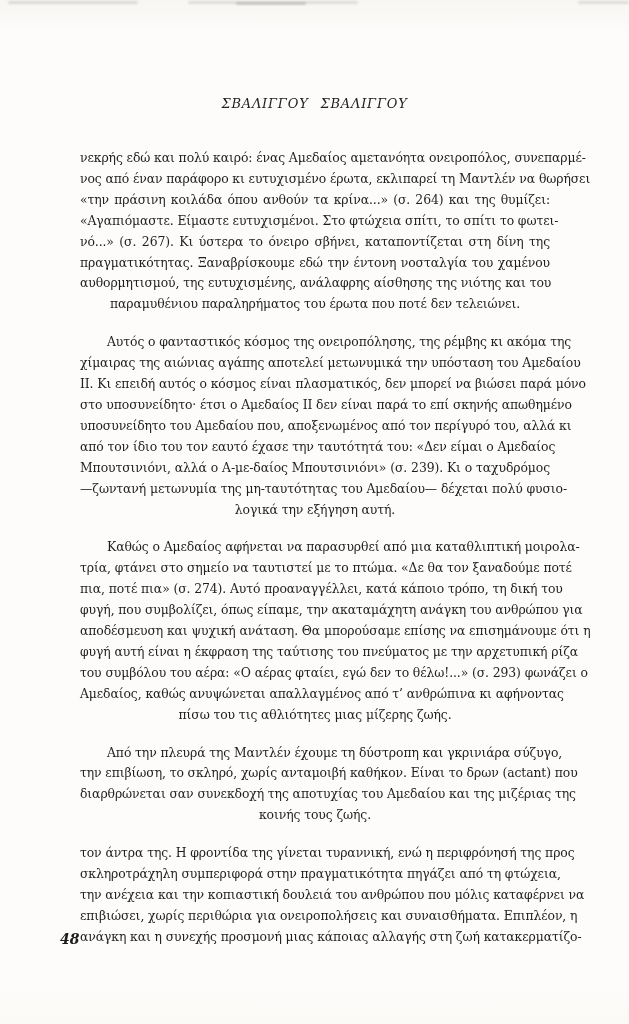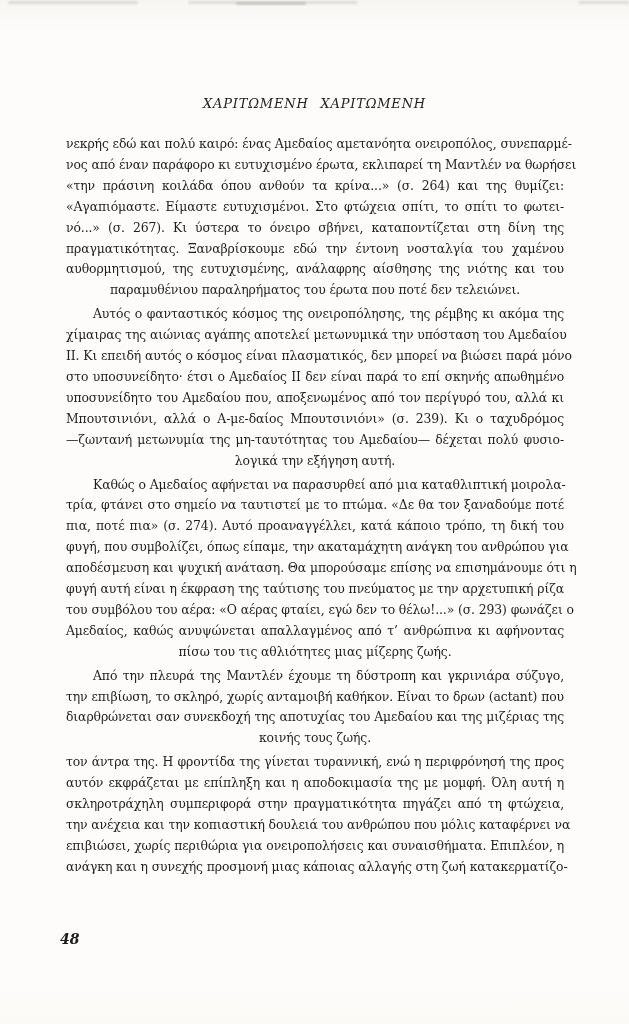--- a/index.html
+++ b/index.html
@@ -41,21 +41,21 @@
     word-spacing: 7px;
     color: #242220;
   }
 
   .body-text {
     position: absolute;
     top: 131px;
     left: 63px;
     width: 504px;
   }
-  .paragraph { margin: 3px; padding: 0; }
+  .paragraph { margin: 17px; padding: 0; }
   .line {
     font-size: 12.4px;
     line-height: 20.9px;
     letter-spacing: -0.1px;
     white-space: nowrap;
     text-align: center;
   }
   .line.just {
     text-align: justify;
     text-align-last: justify;
@@ -74,39 +74,40 @@
 </style>
 </head>
 <body>
 
 <div class="page">
   <div class="smudge s1"></div>
   <div class="smudge s2"></div>
   <div class="smudge s3"></div>
   <div class="smudge s4"></div>
 
-  <div class="running-header">ΧΑΡΙΤΩΜΕΝΗ ΧΑΡΙΤΩΜΕΝΗ</div>
+  <div class="running-header">ΣΒΑΛΙΓΓΟΥ ΣΒΑΛΙΓΓΟΥ</div>
 
   <div class="body-text" id="body-text">
       <div class="paragraph">
         <div class="line just">νεκρής εδώ και πολύ καιρό: ένας Αμεδαίος αμετανόητα ονειροπόλος, συνεπαρμέ-</div>
         <div class="line just">νος από έναν παράφορο κι ευτυχισμένο έρωτα, εκλιπαρεί τη Μαντλέν να θωρήσει</div>
         <div class="line just">«την πράσινη κοιλάδα όπου ανθούν τα κρίνα...» (σ. 264) και της θυμίζει:</div>
         <div class="line just">«Αγαπιόμαστε. Είμαστε ευτυχισμένοι. Στο φτώχεια σπίτι, το σπίτι το φωτει-</div>
         <div class="line just">νό...» (σ. 267). Κι ύστερα το όνειρο σβήνει, καταποντίζεται στη δίνη της</div>
         <div class="line just">πραγματικότητας. Ξαναβρίσκουμε εδώ την έντονη νοσταλγία του χαμένου</div>
         <div class="line just">αυθορμητισμού, της ευτυχισμένης, ανάλαφρης αίσθησης της νιότης και του</div>
         <div class="line">παραμυθένιου παραληρήματος του έρωτα που ποτέ δεν τελειώνει.</div>
       </div>
       <div class="paragraph">
         <div class="line indent just">Αυτός ο φανταστικός κόσμος της ονειροπόλησης, της ρέμβης κι ακόμα της</div>
         <div class="line just">χίμαιρας της αιώνιας αγάπης αποτελεί μετωνυμικά την υπόσταση του Αμεδαίου</div>
         <div class="line just">II. Κι επειδή αυτός ο κόσμος είναι πλασματικός, δεν μπορεί να βιώσει παρά μόνο</div>
         <div class="line just">στο υποσυνείδητο· έτσι ο Αμεδαίος II δεν είναι παρά το επί σκηνής απωθημένο</div>
         <div class="line just">υποσυνείδητο του Αμεδαίου που, αποξενωμένος από τον περίγυρό του, αλλά κι</div>
+        <div class="line just">από τον ίδιο του τον εαυτό έχασε την ταυτότητά του: «Δεν είμαι ο Αμεδαίος</div>
         <div class="line just">Μπουτσινιόνι, αλλά ο Α-με-δαίος Μπουτσινιόνι» (σ. 239). Κι ο ταχυδρόμος</div>
         <div class="line just">—ζωντανή μετωνυμία της μη-ταυτότητας του Αμεδαίου— δέχεται πολύ φυσιο-</div>
         <div class="line">λογικά την εξήγηση αυτή.</div>
       </div>
       <div class="paragraph">
         <div class="line indent just">Καθώς ο Αμεδαίος αφήνεται να παρασυρθεί από μια καταθλιπτική μοιρολα-</div>
         <div class="line just">τρία, φτάνει στο σημείο να ταυτιστεί με το πτώμα. «Δε θα τον ξαναδούμε ποτέ</div>
         <div class="line just">πια, ποτέ πια» (σ. 274). Αυτό προαναγγέλλει, κατά κάποιο τρόπο, τη δική του</div>
         <div class="line just">φυγή, που συμβολίζει, όπως είπαμε, την ακαταμάχητη ανάγκη του ανθρώπου για</div>
         <div class="line just">αποδέσμευση και ψυχική ανάταση. Θα μπορούσαμε επίσης να επισημάνουμε ότι η</div>
@@ -116,21 +117,20 @@
         <div class="line">πίσω του τις αθλιότητες μιας μίζερης ζωής.</div>
       </div>
       <div class="paragraph">
         <div class="line indent just">Από την πλευρά της Μαντλέν έχουμε τη δύστροπη και γκρινιάρα σύζυγο,</div>
         <div class="line just">την επιβίωση, το σκληρό, χωρίς ανταμοιβή καθήκον. Είναι το δρων (actant) που</div>
         <div class="line just">διαρθρώνεται σαν συνεκδοχή της αποτυχίας του Αμεδαίου και της μιζέριας της</div>
         <div class="line">κοινής τους ζωής.</div>
       </div>
       <div class="paragraph">
         <div class="line just">τον άντρα της. Η φροντίδα της γίνεται τυραννική, ενώ η περιφρόνησή της προς</div>
-        <div class="line just">αυτόν εκφράζεται με επίπληξη και η αποδοκιμασία της με μομφή. Όλη αυτή η</div>
         <div class="line just">σκληροτράχηλη συμπεριφορά στην πραγματικότητα πηγάζει από τη φτώχεια,</div>
         <div class="line just">την ανέχεια και την κοπιαστική δουλειά του ανθρώπου που μόλις καταφέρνει να</div>
         <div class="line just">επιβιώσει, χωρίς περιθώρια για ονειροπολήσεις και συναισθήματα. Επιπλέον, η</div>
         <div class="line just">ανάγκη και η συνεχής προσμονή μιας κάποιας αλλαγής στη ζωή κατακερματίζο-</div>
       </div>
     </div>
 
   <div class="page-number">48</div>
 </div>
 

